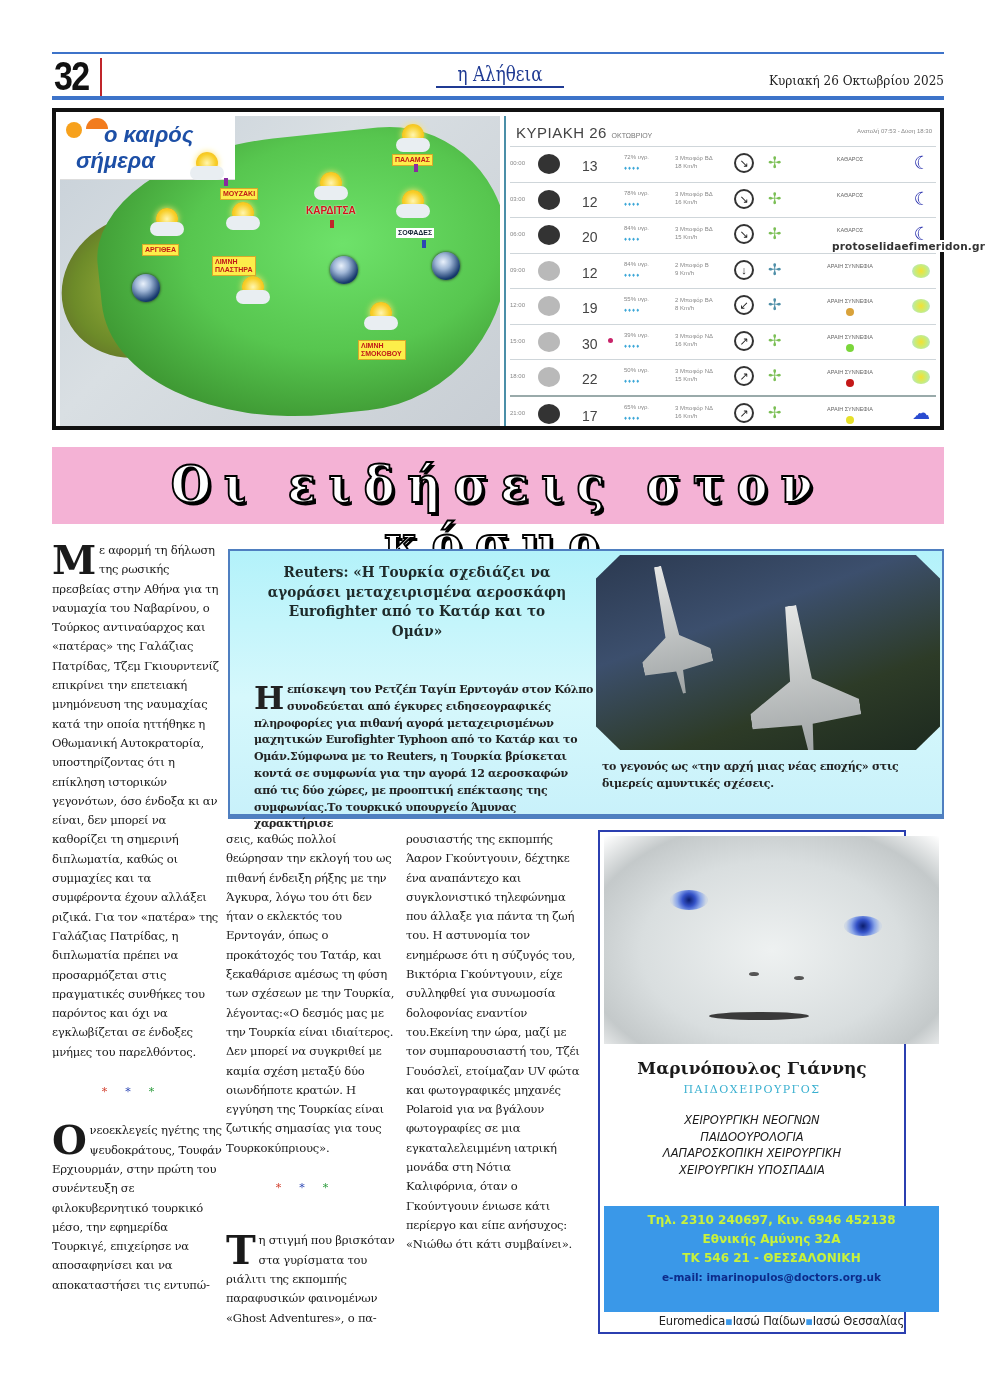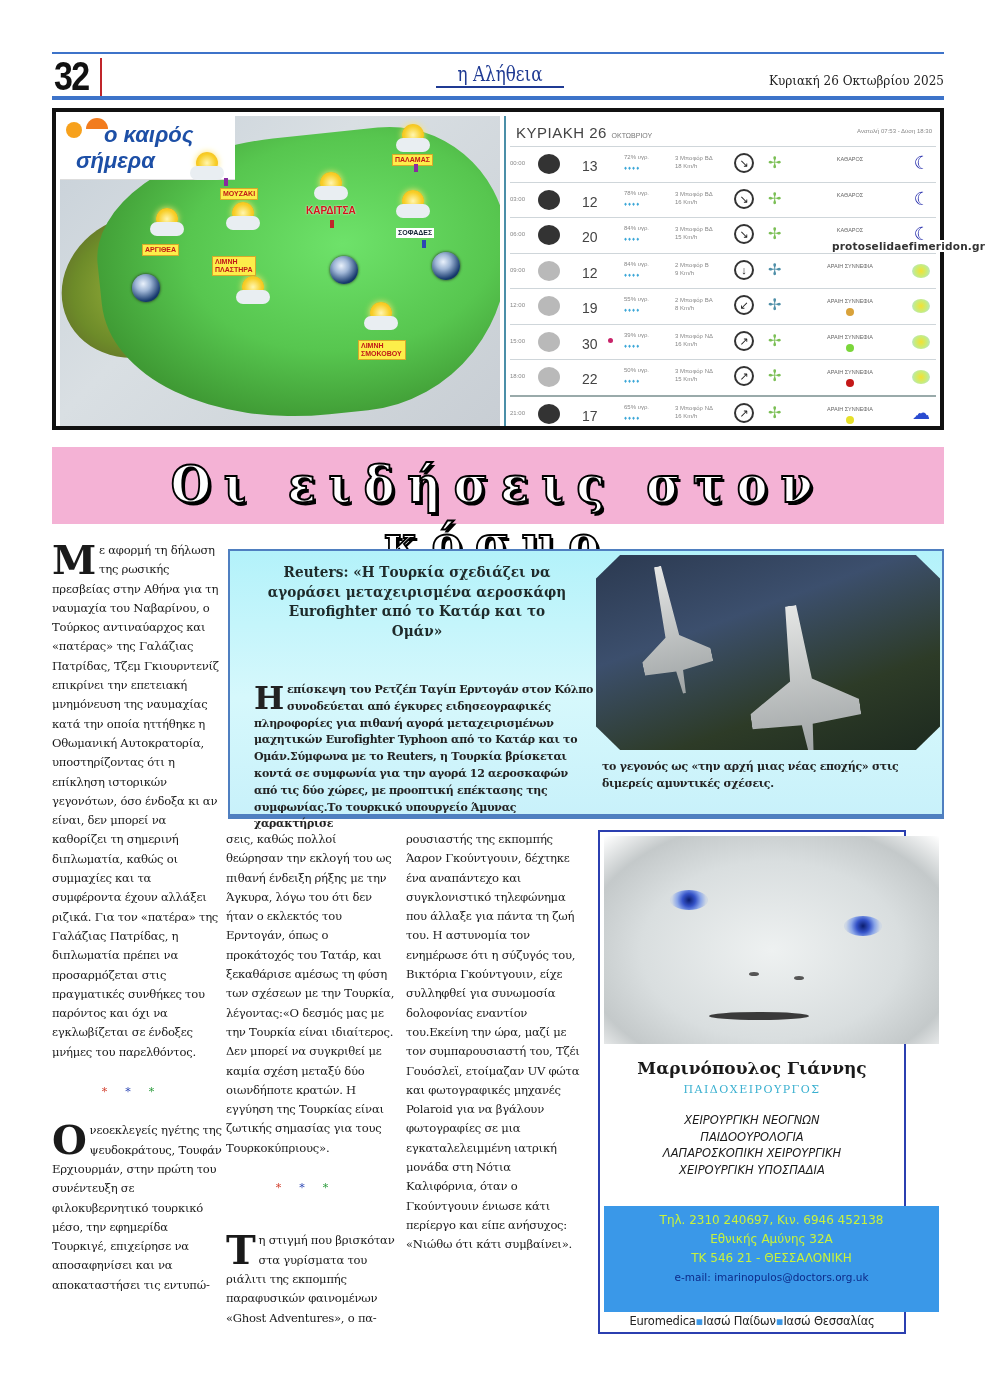--- a/index.html
+++ b/index.html
@@ -83,24 +83,24 @@
 
   
   .ad{left:598px;top:830px;width:308px;height:504px;border:2px solid #2b3fb0;background:#fff}
   .ad-photo{position:absolute;left:4px;top:4px;width:335px;height:208px;background:radial-gradient(ellipse at 50% 55%,#eef1f1 0%,#d9dedf 55%,#c4c9ca 80%,#fff 100%);overflow:hidden}
   .eye{position:absolute;width:38px;height:20px;border-radius:50%;background:radial-gradient(circle,#0b1d6e 0%,#3452c8 30%,#8aa5e8 55%,#cfd8e4 80%)}
   .nostril{position:absolute;width:10px;height:4px;border-radius:50%;background:#555}
   .mouth{position:absolute;width:100px;height:8px;border-radius:50%;background:#3a3a3a}
   .ad-name{position:absolute;left:0;top:226px;width:100%;text-align:center;font-family:"DejaVu Serif",serif;font-weight:bold;font-size:17px;color:#1a1a1a}
   .ad-title{position:absolute;left:0;top:251px;width:100%;text-align:center;font-family:"DejaVu Serif",serif;font-size:11px;color:#3ab0d0;letter-spacing:1.5px}
   .ad-services{position:absolute;left:0;top:280px;width:100%;text-align:center;font-family:"DejaVu Sans",sans-serif;font-style:italic;font-size:11.5px;line-height:16.5px;color:#1a1a1a}
-  .ad-contact{position:absolute;left:4px;top:374px;width:335px;height:106px;background:#3a98e8;text-align:center;font-family:"DejaVu Sans",sans-serif;font-weight:normal;padding-top:5px}
+  .ad-contact{position:absolute;left:4px;top:374px;width:335px;height:106px;background:#3a98e8;text-align:center;font-family:"DejaVu Sans",sans-serif;font-weight:bold;padding-top:5px}
   .ad-contact .l1{font-size:12px;line-height:19px;color:#c8f23c}
   .ad-contact .em{font-size:10.5px;line-height:18px;color:#0d2b8a}
-  .ad-footer{position:absolute;left:0;top:482px;width:100%;text-align:center;font-family:"DejaVu Sans",sans-serif;font-size:11.5px;color:#222;letter-spacing:-.2px}
+  .ad-footer{position:absolute;left:0;top:482px;width:100%;text-align:right;font-family:"DejaVu Sans",sans-serif;font-size:11.5px;color:#222;letter-spacing:-.2px}
   .ad-footer .sq{color:#3a98e8}
 </style>
 </head>
 <body>
 
 <div class="abs hdr-top"></div>
 <div class="abs page-no">32</div>
 <div class="abs page-bar"></div>
 <div class="abs masthead">η Αλήθεια</div>
 <div class="abs date">Κυριακή 26 Οκτωβρίου 2025</div>

